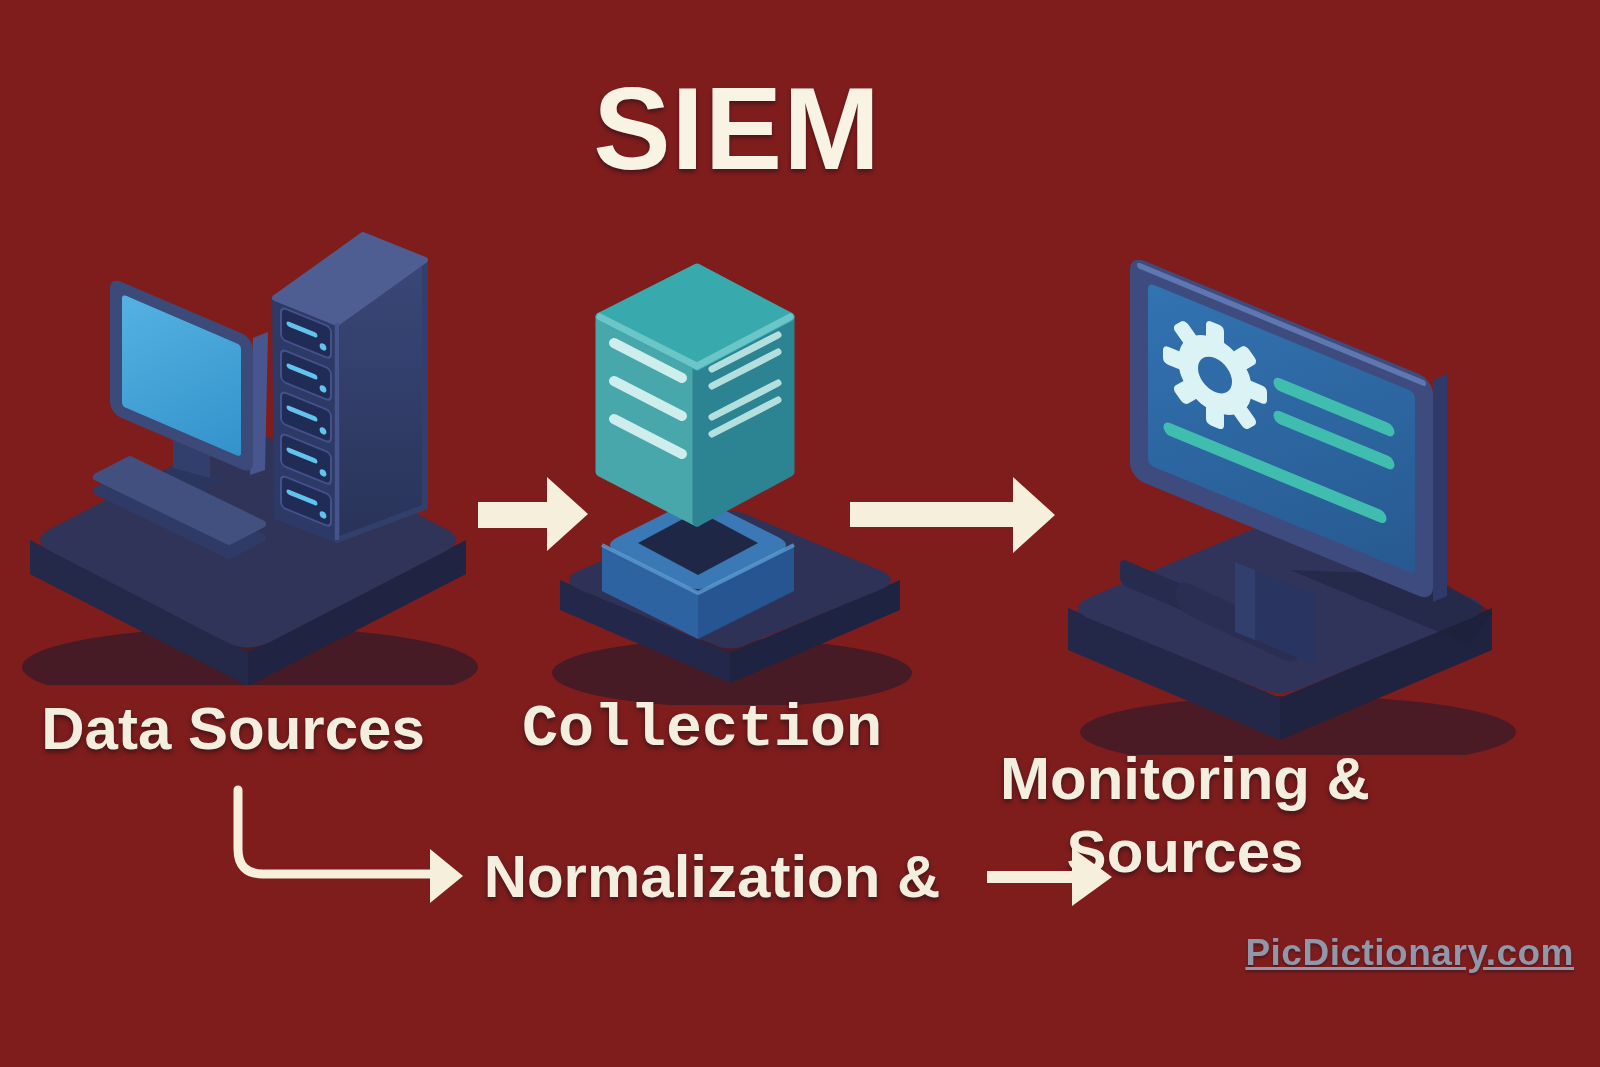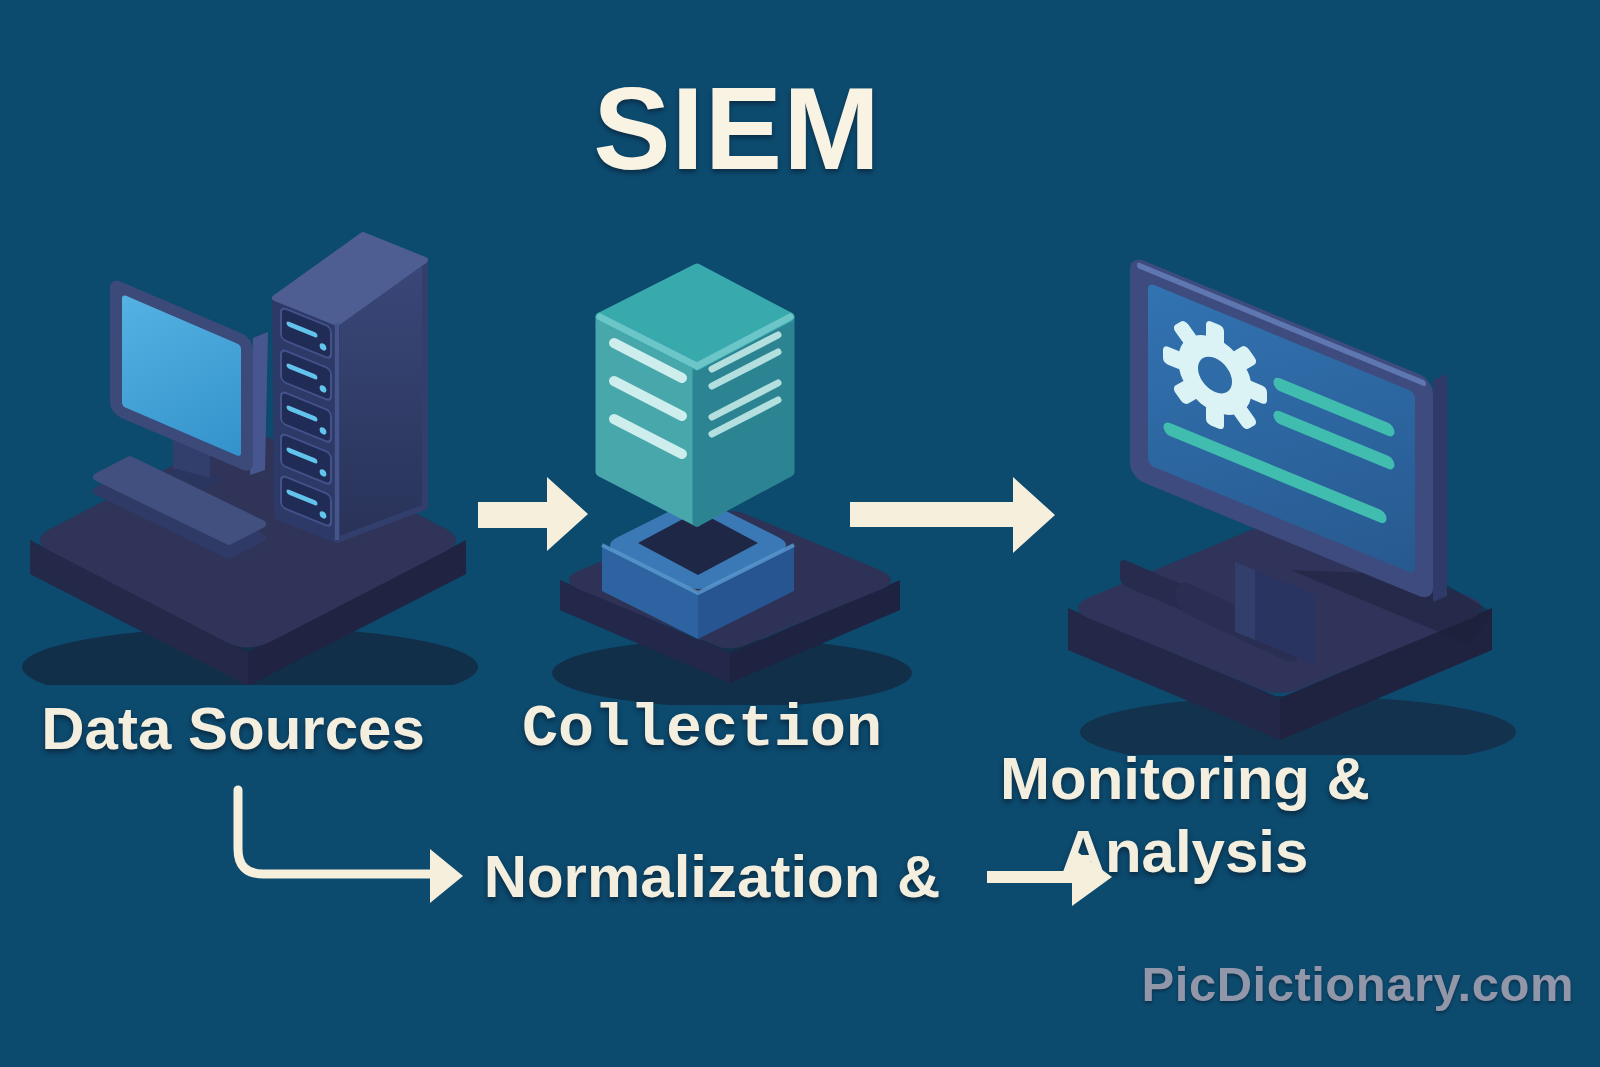--- a/index.html
+++ b/index.html
@@ -1,39 +1,40 @@
 <!DOCTYPE html>
 <html><head>
 <meta charset="utf-8">
 <style>
   html,body{margin:0;padding:0;background:#14172a;}
   #canvas{
     position:relative;width:1600px;height:1067px;overflow:hidden;
-    background:#0c4a6e;
+    background:#7f1d1d;
     font-family:"Liberation Sans","DejaVu Sans",sans-serif;
   }
   .ttl{
     position:absolute;left:737px;top:62px;transform:translateX(-50%);
     font-size:116px;font-weight:700;letter-spacing:1px;color:#f8f3e3;
     text-shadow:0 3px 4px rgba(8,10,22,.45);white-space:nowrap;
   }
   .lbl{
     position:absolute;transform:translateX(-50%);
     color:#f3eedd;font-weight:700;font-size:60px;line-height:70px;
     text-align:center;white-space:nowrap;
     text-shadow:0 3px 5px rgba(8,10,22,.5);
   }
   .lbl-datasources{left:233px;top:694px;text-align:right;}
   .lbl-collection{left:702px;top:694px;font-family:Liberation Mono, monospace;}
   .lbl-normalization{left:712px;top:812px;margin-top:30px;}
   .lbl-monitoring{left:1185px;top:742px;line-height:73px;}
   .watermark{
-    position:absolute;right:26px;top:956px;
-    font-size:49px;font-weight:600;color:#9196a9;letter-spacing:.5px;
+    position:absolute;right:26px;top:932px;
+    font-size:37px;font-weight:600;color:#9196a9;letter-spacing:.5px;
     text-shadow:0 2px 3px rgba(8,10,22,.4);
+    text-decoration:underline;
   }
   .scene{position:absolute;}
   #scene-left{left:10px;top:215px;}
   #scene-mid{left:540px;top:245px;}
   #scene-right{left:1040px;top:240px;}
   #arrow-layer{position:absolute;left:0;top:0;z-index:5;}
 </style>
 </head>
 <body>
 
@@ -202,18 +203,18 @@
     </g>
   </svg>
 
   <div class="lbl lbl-datasources">Data Sources</div>
   <div class="lbl lbl-collection">Collection</div>
   <div class="lbl lbl-normalization">
     <div>Normalization &amp;</div>
   </div>
   <div class="lbl lbl-monitoring">
     <div>Monitoring &amp;</div>
-    <div>Analysis</div>
+    <div>Sources</div>
   </div>
 
   <div class="watermark">PicDictionary.com</div>
 
 </div>
 
 </body></html>

